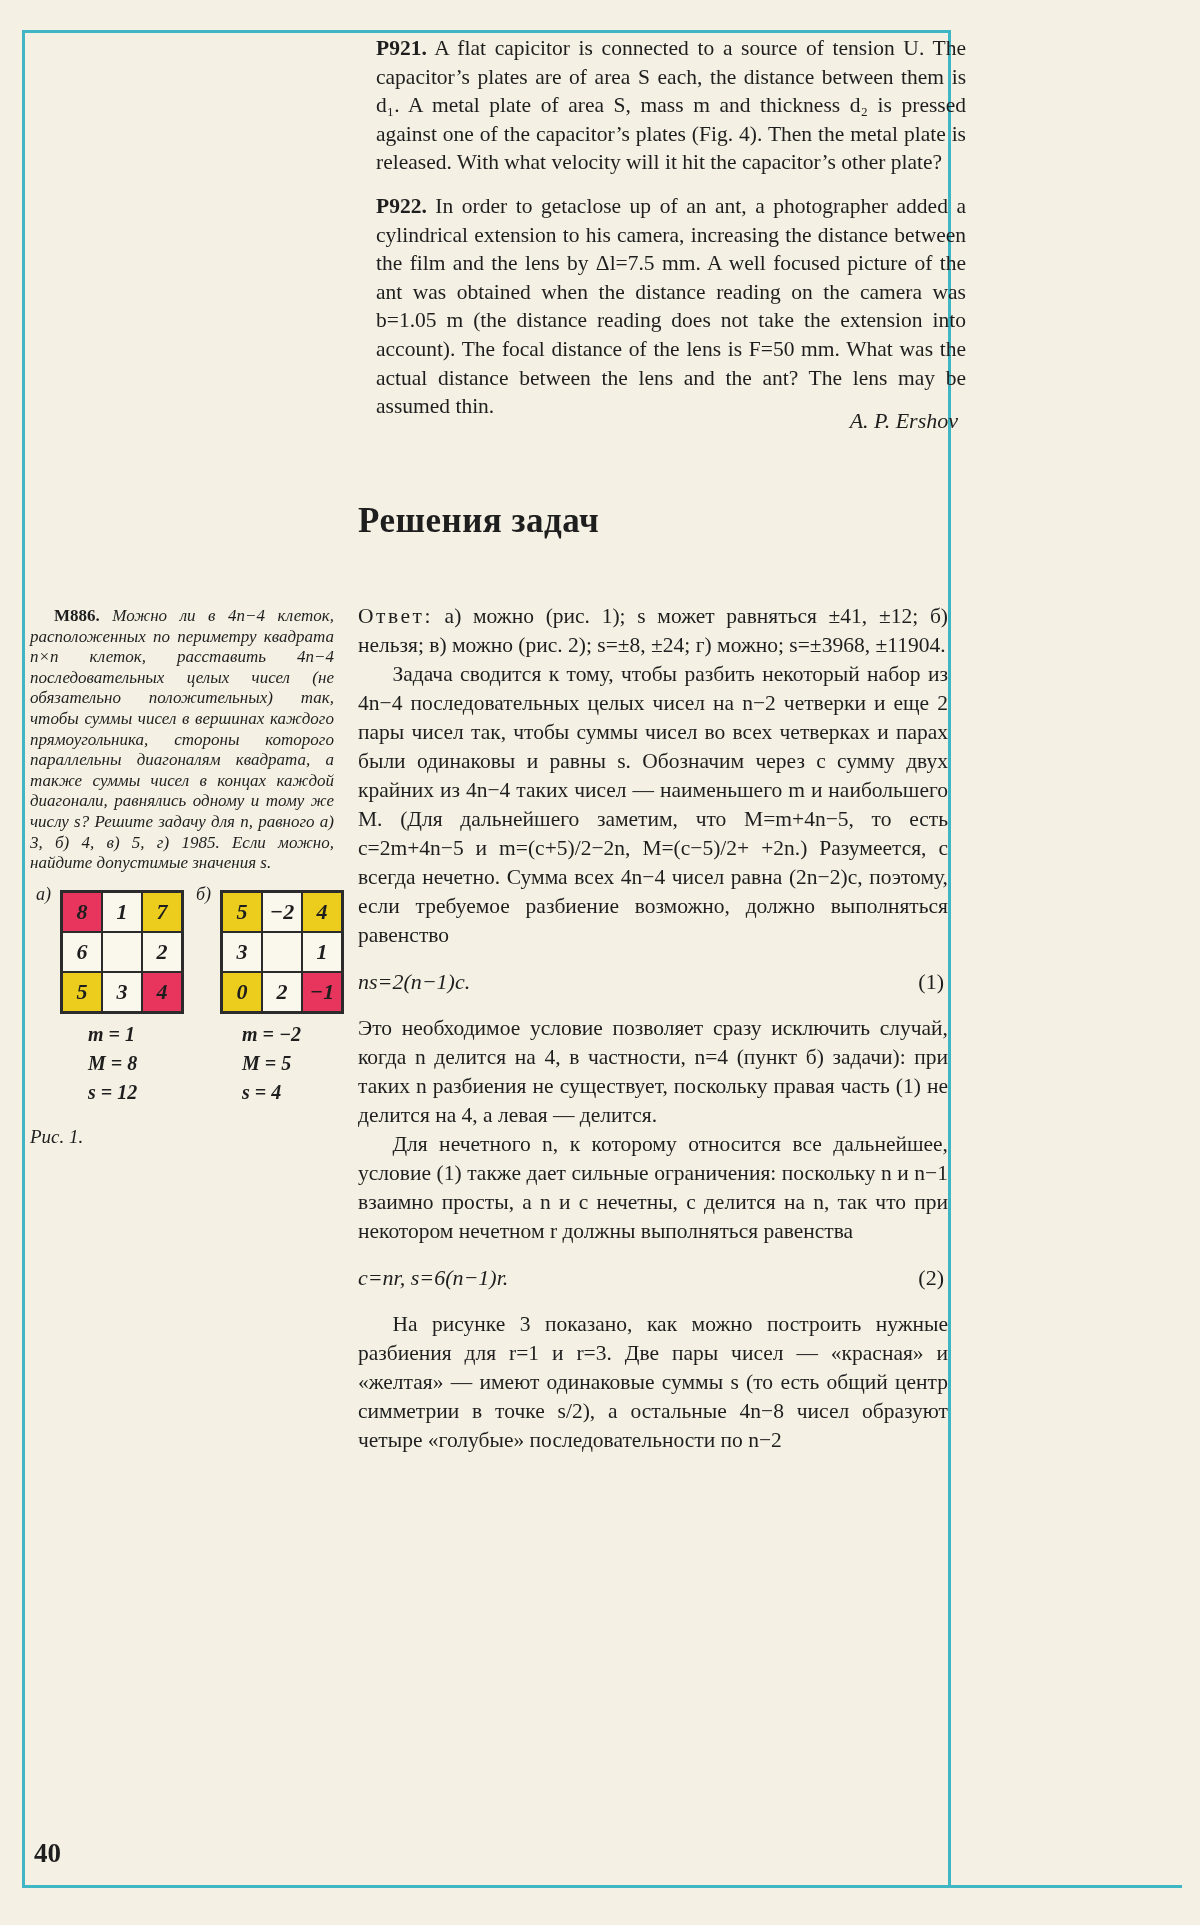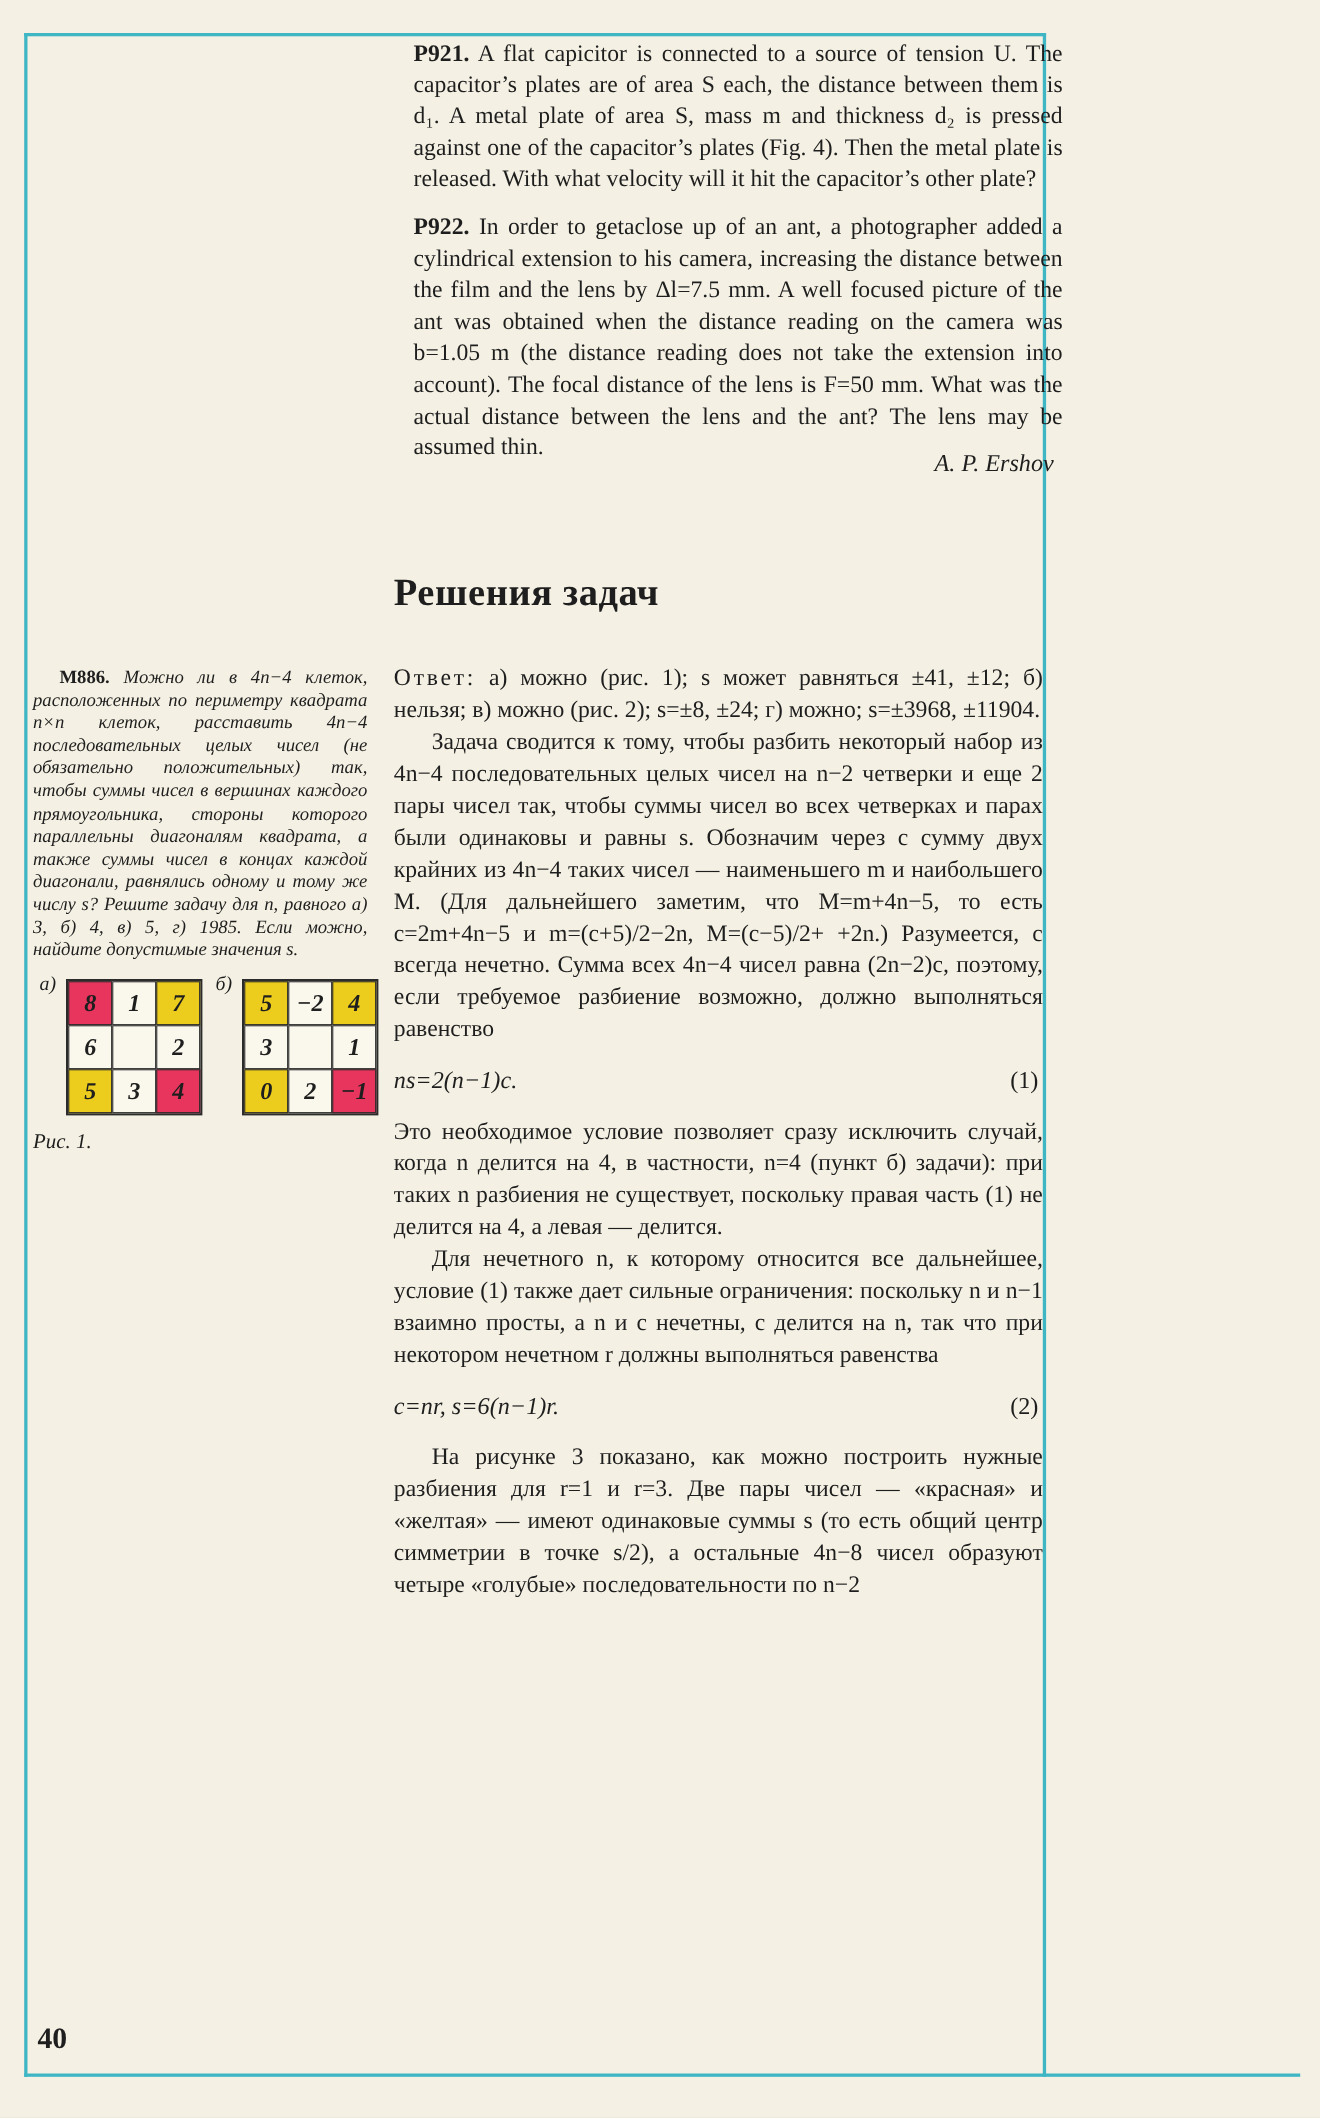--- a/index.html
+++ b/index.html
@@ -23,21 +23,21 @@
   
   .col-problems {
     position: absolute; left: 376px; top: 34px; width: 590px;
     font-size: 21.5px; line-height: 28.6px; text-align: justify;
   }
   .col-problems p { margin: 0 0 15px 0; }
   .plabel { font-weight: bold; }
   .author { text-align: right; font-style: italic; font-size: 22px; margin: -29px 8px 0 0; }
 
   
-  .sol-header { position: absolute; left: 358px; top: 519px; width: 590px; }
+  .sol-header { position: absolute; left: 358px; top: 501px; width: 590px; }
   .sol-title { font-size: 35px; font-weight: bold; margin: 0 0 9px 0; letter-spacing: 0.5px; }
   .sol-range { font-size: 23px; font-weight: bold; margin: 0; }
 
   
   .col-margin { position: absolute; left: 30px; top: 606px; width: 304px; }
   .statement {
     margin: 0; font-size: 17px; line-height: 20.6px; text-align: justify;
     font-style: italic;
   }
   .statement b { font-style: normal; font-weight: bold; margin-left: 24px; }
@@ -124,20 +124,32 @@
           <div class="cell" style="background-color: rgb(250, 247, 236);">3</div>
           <div class="cell" style="background-color: rgb(250, 247, 236);"></div>
           <div class="cell" style="background-color: rgb(250, 247, 236);">1</div>
           <div class="cell" style="background-color: rgb(236, 205, 30);">0</div>
           <div class="cell" style="background-color: rgb(250, 247, 236);">2</div>
           <div class="cell" style="background-color: rgb(232, 53, 94);">−1</div>
         </div>
       </div>
     </div>
 
+    <div class="stats-row">
+      <div class="stats stats-a">
+        <div>m = 1</div>
+        <div>M = 8</div>
+        <div>s = 12</div>
+      </div>
+      <div class="stats stats-b">
+        <div>m = −2</div>
+        <div>M = 5</div>
+        <div>s = 4</div>
+      </div>
+    </div>
 
     <div class="fig-caption">Рис. 1.</div>
   </div>
 
   <div class="col-main">
     <p><span class="spaced">Ответ:</span> <span>а) можно (рис. 1); s может равняться ±41, ±12; б) нельзя; в) можно (рис. 2); s=±8, ±24; г) можно; s=±3968, ±11904.</span></p>
     <p class="indent">Задача сводится к тому, чтобы разбить некоторый набор из 4n−4 последовательных целых чисел на n−2 четверки и еще 2 пары чисел так, чтобы суммы чисел во всех четверках и парах были одинаковы и равны s. Обозначим через c сумму двух крайних из 4n−4 таких чисел — наименьшего m и наибольшего M. (Для дальнейшего заметим, что M=m+4n−5, то есть c=2m+4n−5 и m=(c+5)/2−2n, M=(c−5)/2+ +2n.) Разумеется, c всегда нечетно. Сумма всех 4n−4 чисел равна (2n−2)c, поэтому, если требуемое разбиение возможно, должно выполняться равенство</p>
     <div class="equation">
       <span>ns=2(n−1)c.</span>
       <span class="eq-num">(1)</span>

